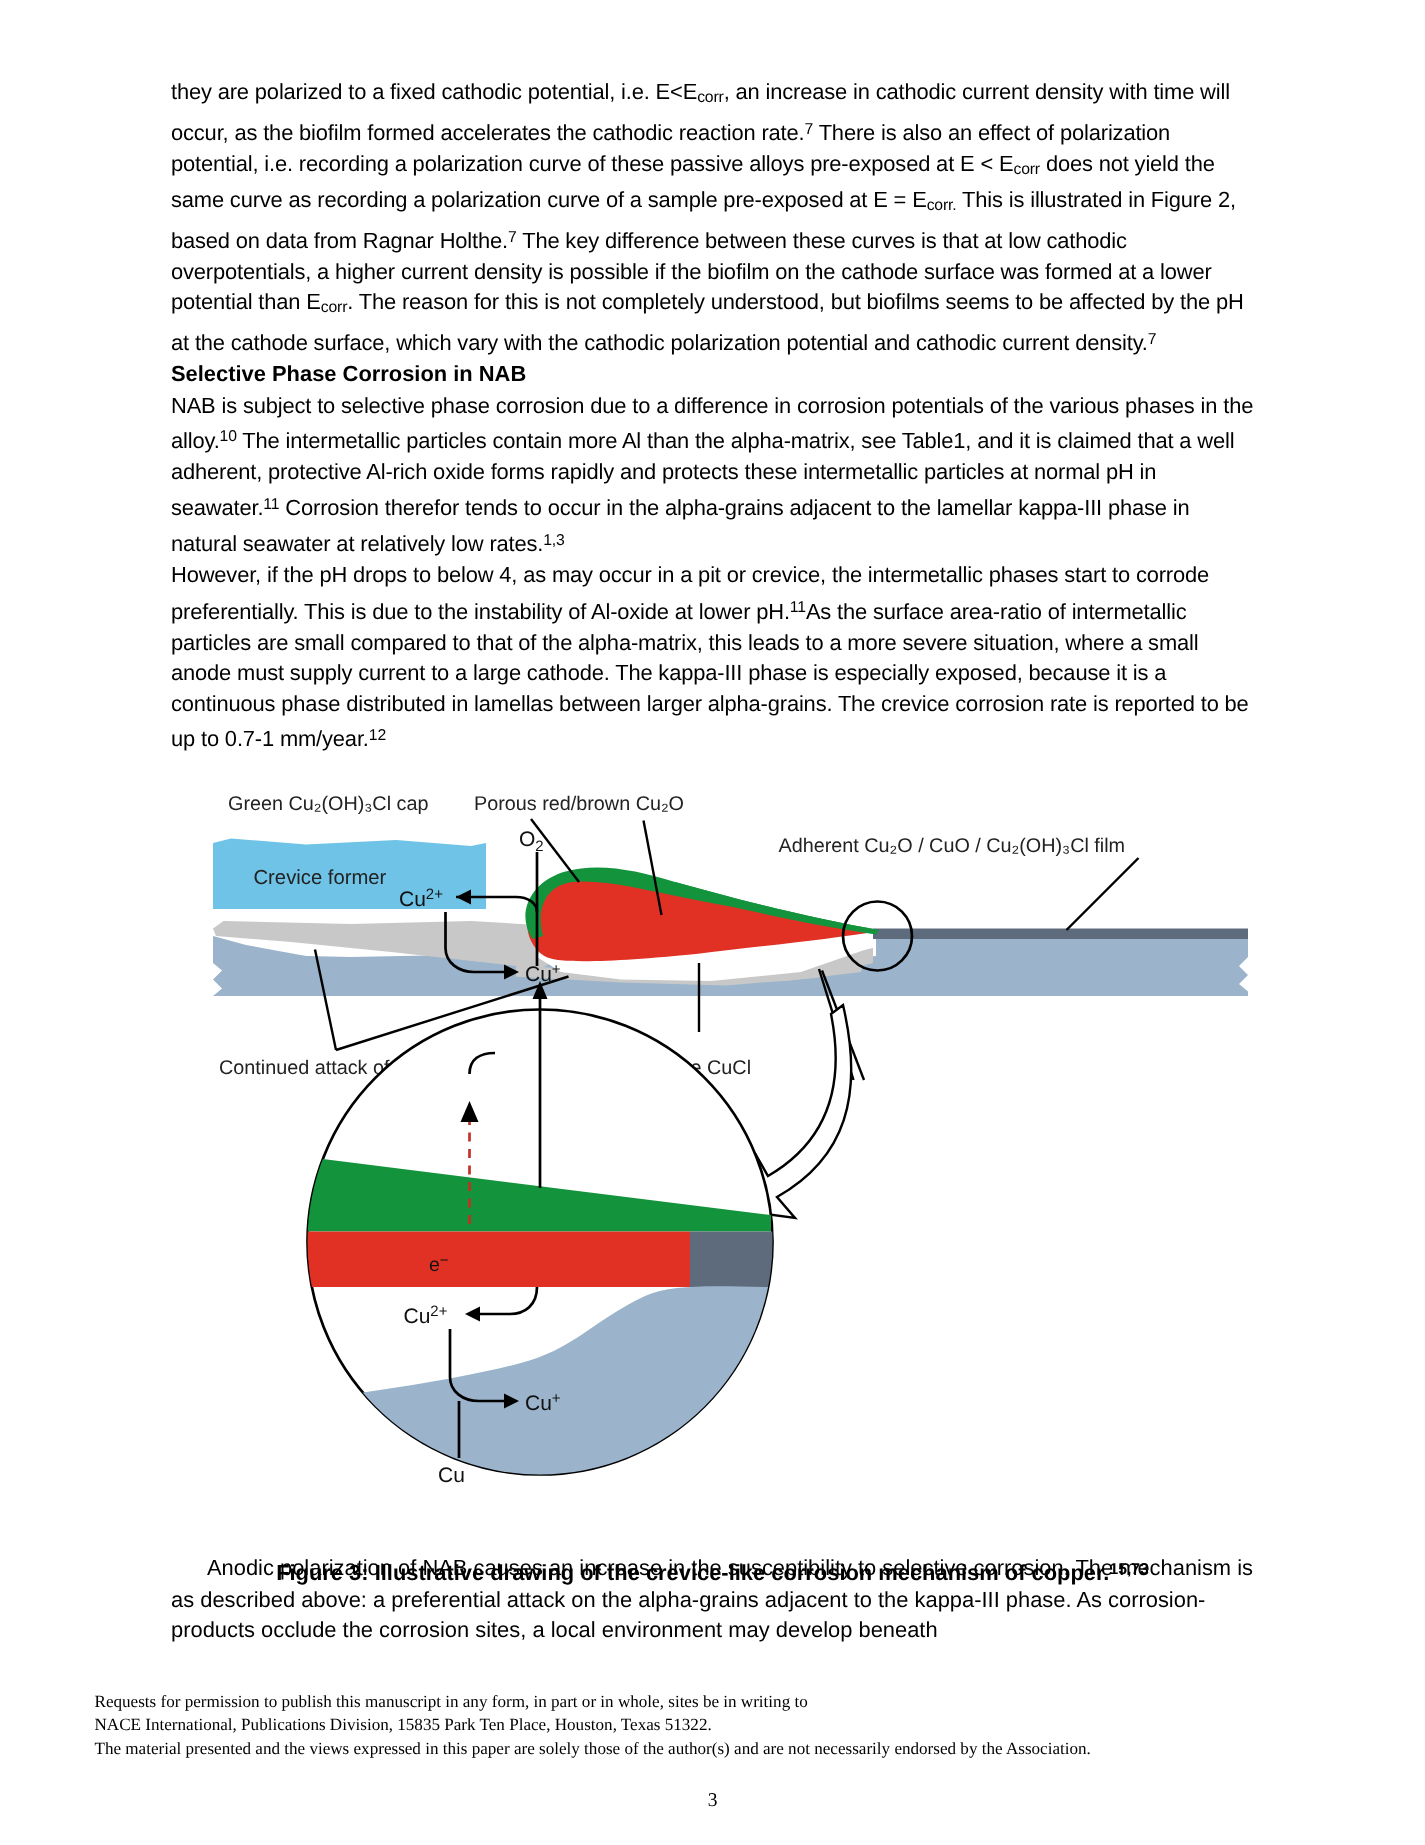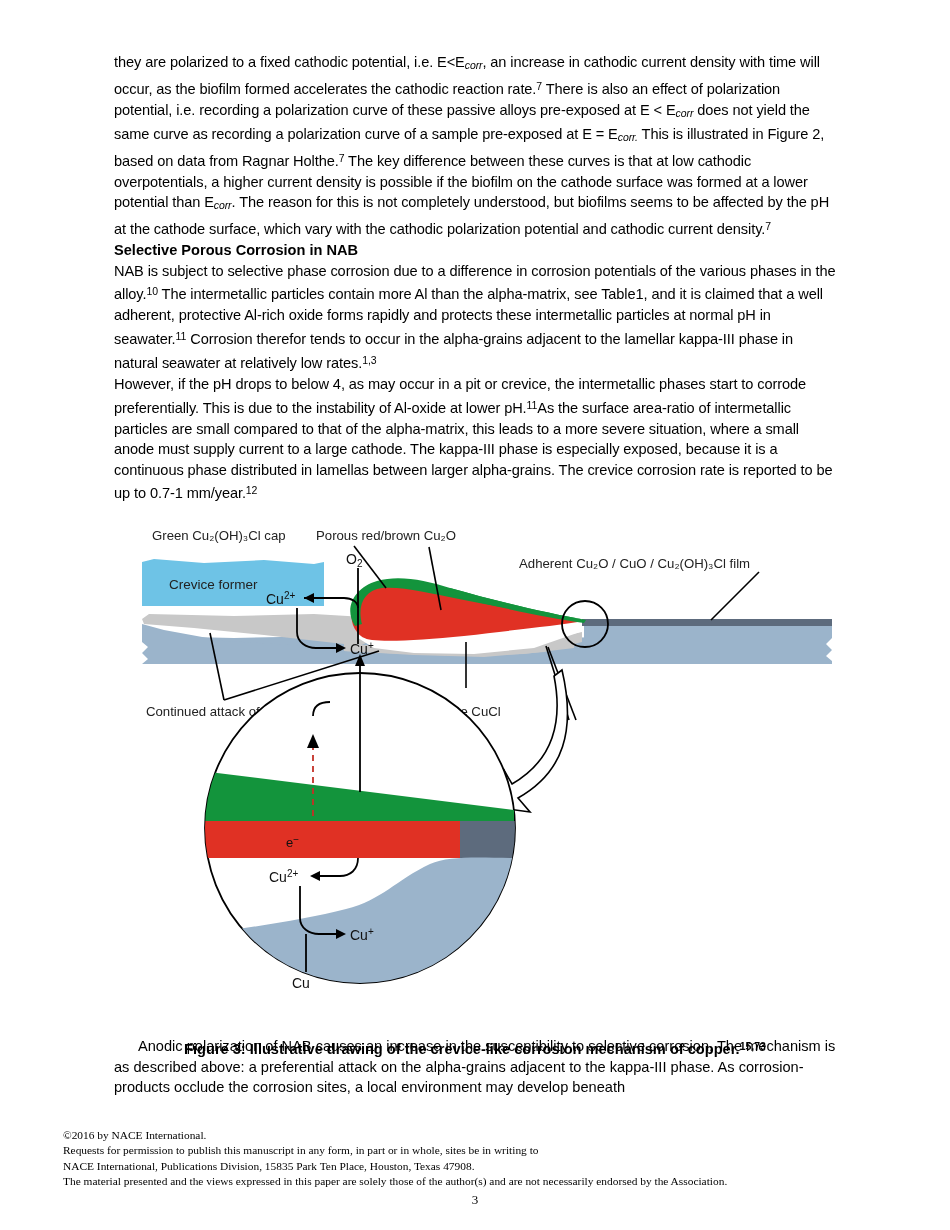--- a/index.html
+++ b/index.html
@@ -35,21 +35,21 @@
     line-height: 20.6px;
     text-align: left;
     letter-spacing: -0.1px;
   }
   .sec-head {
     font-size: 14.6px;
     line-height: 20.6px;
     font-weight: bold;
     margin: 0;
   }
-  sub { font-size: 0.72em; vertical-align: -0.22em; font-style: italic; }
+  sub { font-size: 0.72em; vertical-align: -0.22em; }
   sup { font-size: 0.72em; vertical-align: 0.42em; }
 
   
   .figure-wrap {
     position: absolute;
     left: 114px;
     top: 520px;
     width: 722px;
     height: 512px;
   }
@@ -100,21 +100,21 @@
   }
 </style>
 </head>
 <body>
 
 <div class="page">
 
   <div class="body-col">
     <p class="para">they are polarized to a fixed cathodic potential, i.e. E&lt;E<sub>corr</sub>, an increase in cathodic current density with time will occur, as the biofilm formed accelerates the cathodic reaction rate.<sup>7</sup> There is also an effect of polarization potential, i.e. recording a polarization curve of these passive alloys pre-exposed at E &lt; E<sub>corr</sub> does not yield the same curve as recording a polarization curve of a sample pre-exposed at E = E<sub>corr.</sub> This is illustrated in Figure 2, based on data from Ragnar Holthe.<sup>7</sup> The key difference between these curves is that at low cathodic overpotentials, a higher current density is possible if the biofilm on the cathode surface was formed at a lower potential than E<sub>corr</sub>. The reason for this is not completely understood, but biofilms seems to be affected by the pH at the cathode surface, which vary with the cathodic polarization potential and cathodic current density.<sup>7</sup></p>
 
-    <div class="sec-head gap-top">Selective Porous Corrosion in NAB</div>
+    <div class="sec-head gap-top">Selective Phase Corrosion in NAB</div>
 
     <p class="para">NAB is subject to selective phase corrosion due to a difference in corrosion potentials of the various phases in the alloy.<sup>10</sup> The intermetallic particles contain more Al than the alpha-matrix, see Table1, and it is claimed that a well adherent, protective Al-rich oxide forms rapidly and protects these intermetallic particles at normal pH in seawater.<sup>11</sup> Corrosion therefor tends to occur in the alpha-grains adjacent to the lamellar kappa-III phase in natural seawater at relatively low rates.<sup>1,3</sup></p>
 
     <p class="para">However, if the pH drops to below 4, as may occur in a pit or crevice, the intermetallic phases start to corrode preferentially. This is due to the instability of Al-oxide at lower pH.<sup>11</sup>As the surface area-ratio of intermetallic particles are small compared to that of the alpha-matrix, this leads to a more severe situation, where a small anode must supply current to a large cathode. The kappa-III phase is especially exposed, because it is a continuous phase distributed in lamellas between larger alpha-grains. The crevice corrosion rate is reported to be up to 0.7-1 mm/year.<sup>12</sup></p>
   </div>
 
   <div class="figure-wrap">
     <svg class="figure-svg" width="722" height="512" viewBox="0 0 722 512" xmlns="http://www.w3.org/2000/svg">
       <defs>
         <clipPath id="circleClip">
@@ -223,21 +223,20 @@
         <text x="178" y="468" font-family="Liberation Sans, sans-serif" font-size="14" fill="#111">Cu</text>
       </g>
     </svg>
   </div>
 
   <div class="caption">Figure 3:  Illustrative drawing of the crevice-like corrosion mechanism of copper.<sup>15,73</sup></div>
 
   <div class="tail-para"><span class="indent"></span>Anodic polarization of NAB causes an increase in the susceptibility to selective corrosion. The mechanism is as described above: a preferential attack on the alpha-grains adjacent to the kappa-III phase. As corrosion-products occlude the corrosion sites, a local environment may develop beneath</div>
 
   <div class="footer">
-    <div>©2016 by NACE International.</div>
     <div>Requests for permission to publish this manuscript in any form, in part or in whole, sites be in writing to</div>
-    <div>NACE International, Publications Division, 15835 Park Ten Place, Houston, Texas 47908.</div>
+    <div>NACE International, Publications Division, 15835 Park Ten Place, Houston, Texas 51322.</div>
     <div>The material presented and the views expressed in this paper are solely those of the author(s) and are not necessarily endorsed by the Association.</div>
   </div>
 
   <div class="page-number">3</div>
 
 </div>
 
 </body></html>

